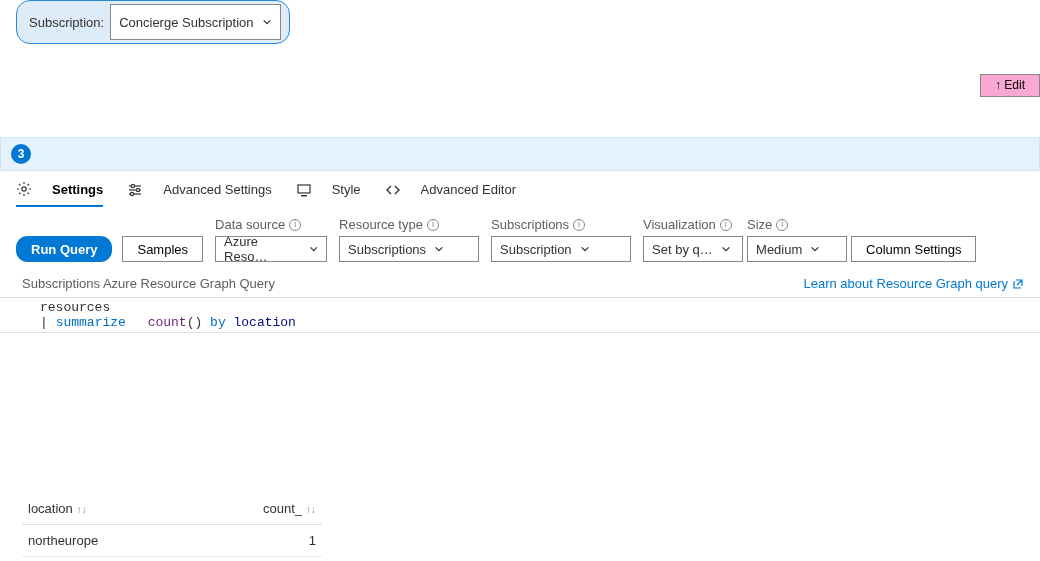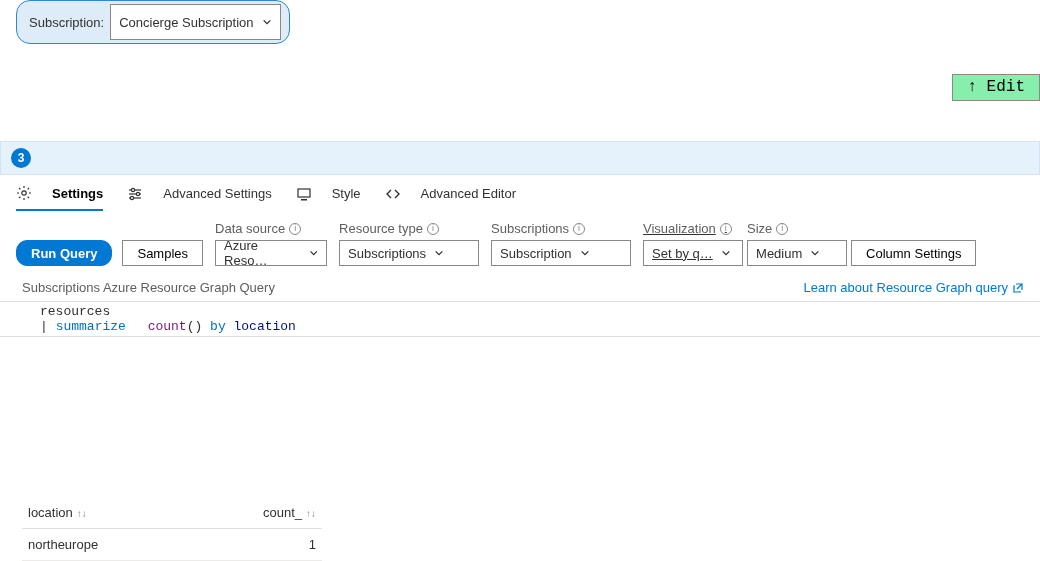--- a/index.html
+++ b/index.html
@@ -17,23 +17,22 @@
   .subscription-pill span.label { color: #323130; }
   .sub-select {
     height: 36px; display: inline-flex; align-items: center; gap: 8px;
     background: #ffffff; border: 1px solid #8a8886; padding: 0 8px;
   }
 
   
   .topbar { display:flex; justify-content:flex-end; margin-top:30px; padding-right:0; }
   .edit-btn {
     display:inline-flex; align-items:center; gap:6px;
-    border:1px solid #8a8886; background:#86efac; padding:3px 14px 4px 14px;
-    font-size:16px;
-    font-family:Liberation Mono, monospace;
+    border:1px solid #8a8886; background:#f9a8d4; padding:3px 14px 4px 14px;
+    font-size:12px;
   }
 
   
   .step-band {
     margin-top:40px; background:#e6f2fb; border:1px solid #d0e3f8;
     padding:6px 10px; display:flex; align-items:center; gap:10px;
   }
   .step-circle {
     width:20px; height:20px; border-radius:50%; background:#0078d4; color:#fff;
     display:flex; align-items:center; justify-content:center; font-size:12px; font-weight:600;
@@ -64,21 +63,21 @@
   .dropdown {
     height:26px; display:inline-flex; align-items:center; justify-content:flex-start;
     border:1px solid #8a8886; padding:0 8px; gap:8px; min-width:100px; cursor:pointer;
   }
   .chev { width:10px; height:10px; }
   .chev polyline { fill:none; stroke:#323130; stroke-width:1.5; }
 
   .ds-col { width:112px; }
   .rt-col { width:140px; }
   .sub-col { width:140px; }
-  .vis-col { width:92px;text-decoration:underline; }
+  .vis-col { width:92px; }
   .size-col { width:92px; }
 
   
   .query-desc { display:flex; justify-content:space-between; align-items:center;
     padding:14px 16px 6px 22px; color:#605e5c; }
   a.learn { color:#0078d4; text-decoration:none; display:flex; align-items:center; gap:4px; }
   a.learn svg { width:12px; height:12px; }
 
   
   .editor {

